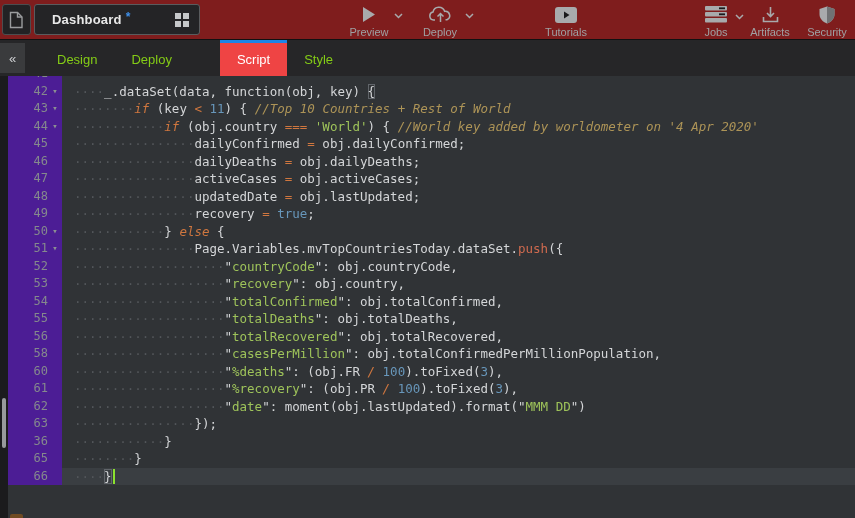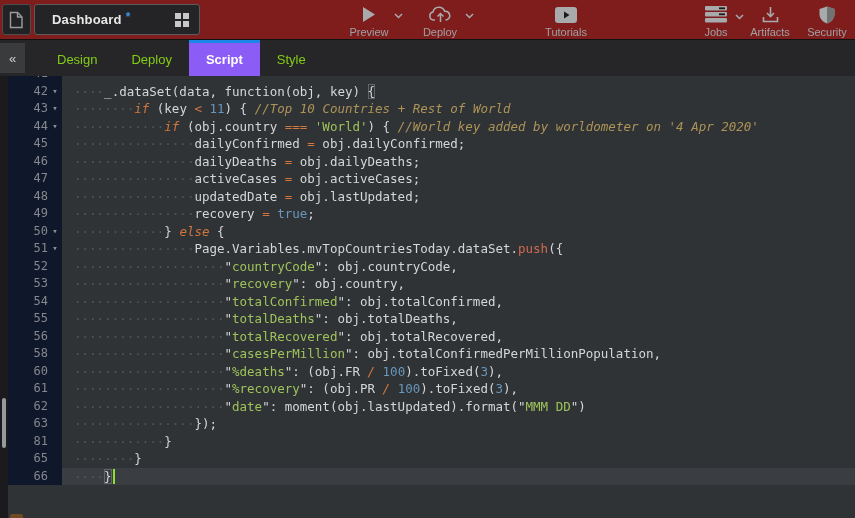--- a/index.html
+++ b/index.html
@@ -35,31 +35,31 @@
   .a-security { width:52px; margin-left:4px; }
 
   
   .tabbar { height:36px; background:#262628; display:flex; align-items:stretch; flex:none; position:relative; }
   .collapse-btn { width:25px; height:30px; margin-top:3px; background:#3a3b3d; color:#cdcfd1;
                   display:flex; align-items:center; justify-content:center;
                   font-size:13px; cursor:pointer; flex:none; }
   .tabs { display:flex; margin-left:15px; }
   .tab { padding:0 17px; display:flex; align-items:center; color:#84cc16; font-size:13px;
          cursor:pointer; border-top:3px solid transparent; }
-  .tab.active { background:#8b5cf6; color:#ffffff; font-weight:bold; border-top:3px solid var(--accent); }
+  .tab.active { background:#ef4444; color:#ffffff; font-weight:normal; border-top:3px solid var(--accent);margin-left:31px; }
 
   
   .editor { flex:1; display:flex; position:relative; overflow:hidden; background:#303336; }
   .left-strip { width:8px; background:#1b1b1d; flex:none; position:relative; }
   .left-strip .thumb { position:absolute; left:2px; top:322px; width:4px; height:50px;
                        background:#97999c; border-radius:2px; cursor:pointer; }
   .lines-wrap { flex:1; overflow:hidden; position:relative; }
   .lines { margin-top:-11px; font-family:"DejaVu Sans Mono", monospace; font-size:12.5px; }
   .row { display:flex; height:17.5px; line-height:17.5px; white-space:pre; }
-  .gut { width:54px; flex:none; background:#0f172a; display:flex; justify-content:flex-end; }
+  .gut { width:54px; flex:none; background:#4c1d95; display:flex; justify-content:flex-end; }
   .gut .num { color:#85898d; font-size:12px; width:38px; text-align:right; }
   .gut .fold { width:14px; color:#8c8f92; font-size:9px; text-align:center; }
   .code { flex:1; padding-left:12px; color:var(--tw); }
   .row.cur .code { background:#3a3e42; }
   .ws { color:#52565a; }
   .t-w { color:var(--tw); }
   .t-o { color:var(--to);font-style:italic; }
   .t-b { color:var(--tb); }
   .t-g { color:var(--tg); }
   .t-f { color:var(--tf); }
@@ -215,20 +215,20 @@
           <div class="row"><div class="gut"><span class="num">52</span><span class="fold"></span></div><div class="code"><span class="ws">····················</span><span class="t-w">"</span><span class="t-g">countryCode</span><span class="t-w">": obj.countryCode,</span></div></div>
           <div class="row"><div class="gut"><span class="num">53</span><span class="fold"></span></div><div class="code"><span class="ws">····················</span><span class="t-w">"</span><span class="t-g">recovery</span><span class="t-w">": obj.country,</span></div></div>
           <div class="row"><div class="gut"><span class="num">54</span><span class="fold"></span></div><div class="code"><span class="ws">····················</span><span class="t-w">"</span><span class="t-g">totalConfirmed</span><span class="t-w">": obj.totalConfirmed,</span></div></div>
           <div class="row"><div class="gut"><span class="num">55</span><span class="fold"></span></div><div class="code"><span class="ws">····················</span><span class="t-w">"</span><span class="t-g">totalDeaths</span><span class="t-w">": obj.totalDeaths,</span></div></div>
           <div class="row"><div class="gut"><span class="num">56</span><span class="fold"></span></div><div class="code"><span class="ws">····················</span><span class="t-w">"</span><span class="t-g">totalRecovered</span><span class="t-w">": obj.totalRecovered,</span></div></div>
           <div class="row"><div class="gut"><span class="num">58</span><span class="fold"></span></div><div class="code"><span class="ws">····················</span><span class="t-w">"</span><span class="t-g">casesPerMillion</span><span class="t-w">": obj.totalConfirmedPerMillionPopulation,</span></div></div>
           <div class="row"><div class="gut"><span class="num">60</span><span class="fold"></span></div><div class="code"><span class="ws">····················</span><span class="t-w">"</span><span class="t-g">%deaths</span><span class="t-w">": (obj.FR </span><span class="t-o">/</span><span class="t-w"> </span><span class="t-b">100</span><span class="t-w">).toFixed(</span><span class="t-b">3</span><span class="t-w">),</span></div></div>
           <div class="row"><div class="gut"><span class="num">61</span><span class="fold"></span></div><div class="code"><span class="ws">····················</span><span class="t-w">"</span><span class="t-g">%recovery</span><span class="t-w">": (obj.PR </span><span class="t-o">/</span><span class="t-w"> </span><span class="t-b">100</span><span class="t-w">).toFixed(</span><span class="t-b">3</span><span class="t-w">),</span></div></div>
           <div class="row"><div class="gut"><span class="num">62</span><span class="fold"></span></div><div class="code"><span class="ws">····················</span><span class="t-w">"</span><span class="t-g">date</span><span class="t-w">": moment(obj.lastUpdated).format(</span><span class="t-w">"</span><span class="t-g">MMM DD</span><span class="t-w">")</span></div></div>
           <div class="row"><div class="gut"><span class="num">63</span><span class="fold"></span></div><div class="code"><span class="ws">················</span><span class="t-w">});</span></div></div>
-          <div class="row"><div class="gut"><span class="num">81</span><span class="fold"></span></div><div class="code"><span class="ws">············</span><span class="t-w">}</span></div></div>
+          <div class="row"><div class="gut"><span class="num">36</span><span class="fold"></span></div><div class="code"><span class="ws">············</span><span class="t-w">}</span></div></div>
           <div class="row"><div class="gut"><span class="num">65</span><span class="fold"></span></div><div class="code"><span class="ws">········</span><span class="t-w">}</span></div></div>
           <div class="row cur"><div class="gut"><span class="num">66</span><span class="fold"></span></div><div class="code"><span class="ws">····</span><span class="t-m">}</span><span class="cursor"></span></div></div>
         </div>
     </div>
   </div>
 
 </div>
 
 </body></html>

